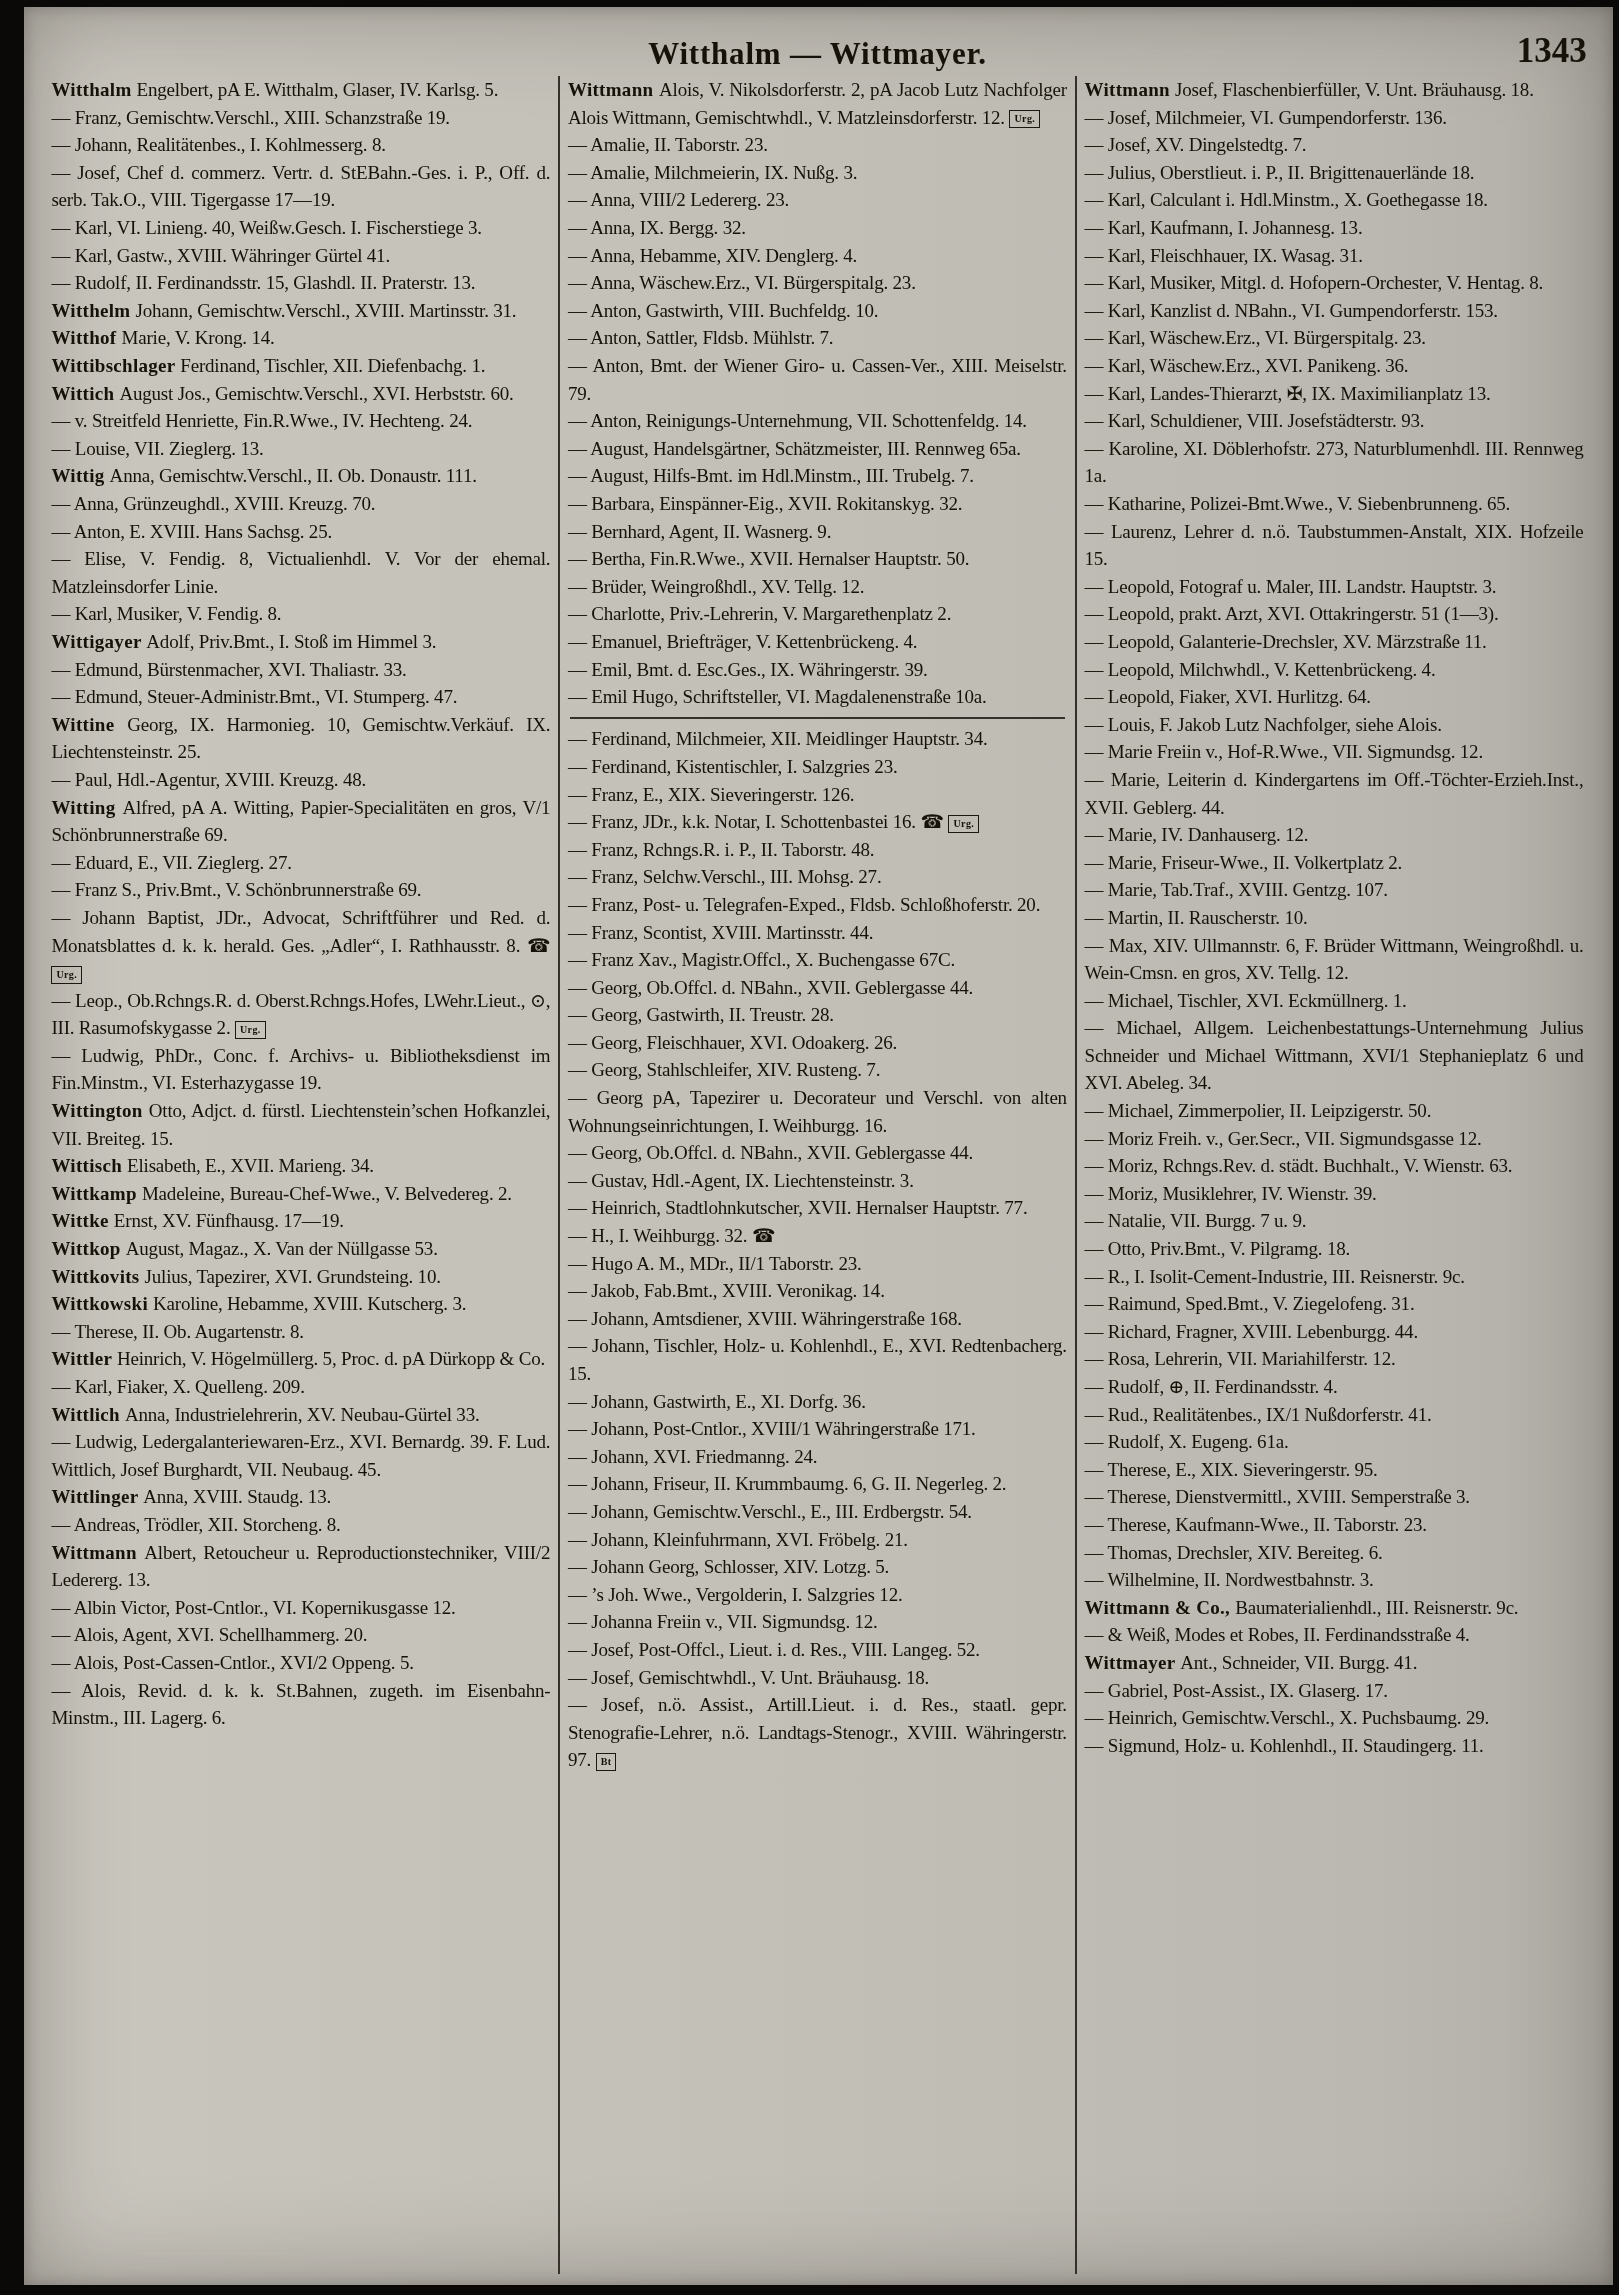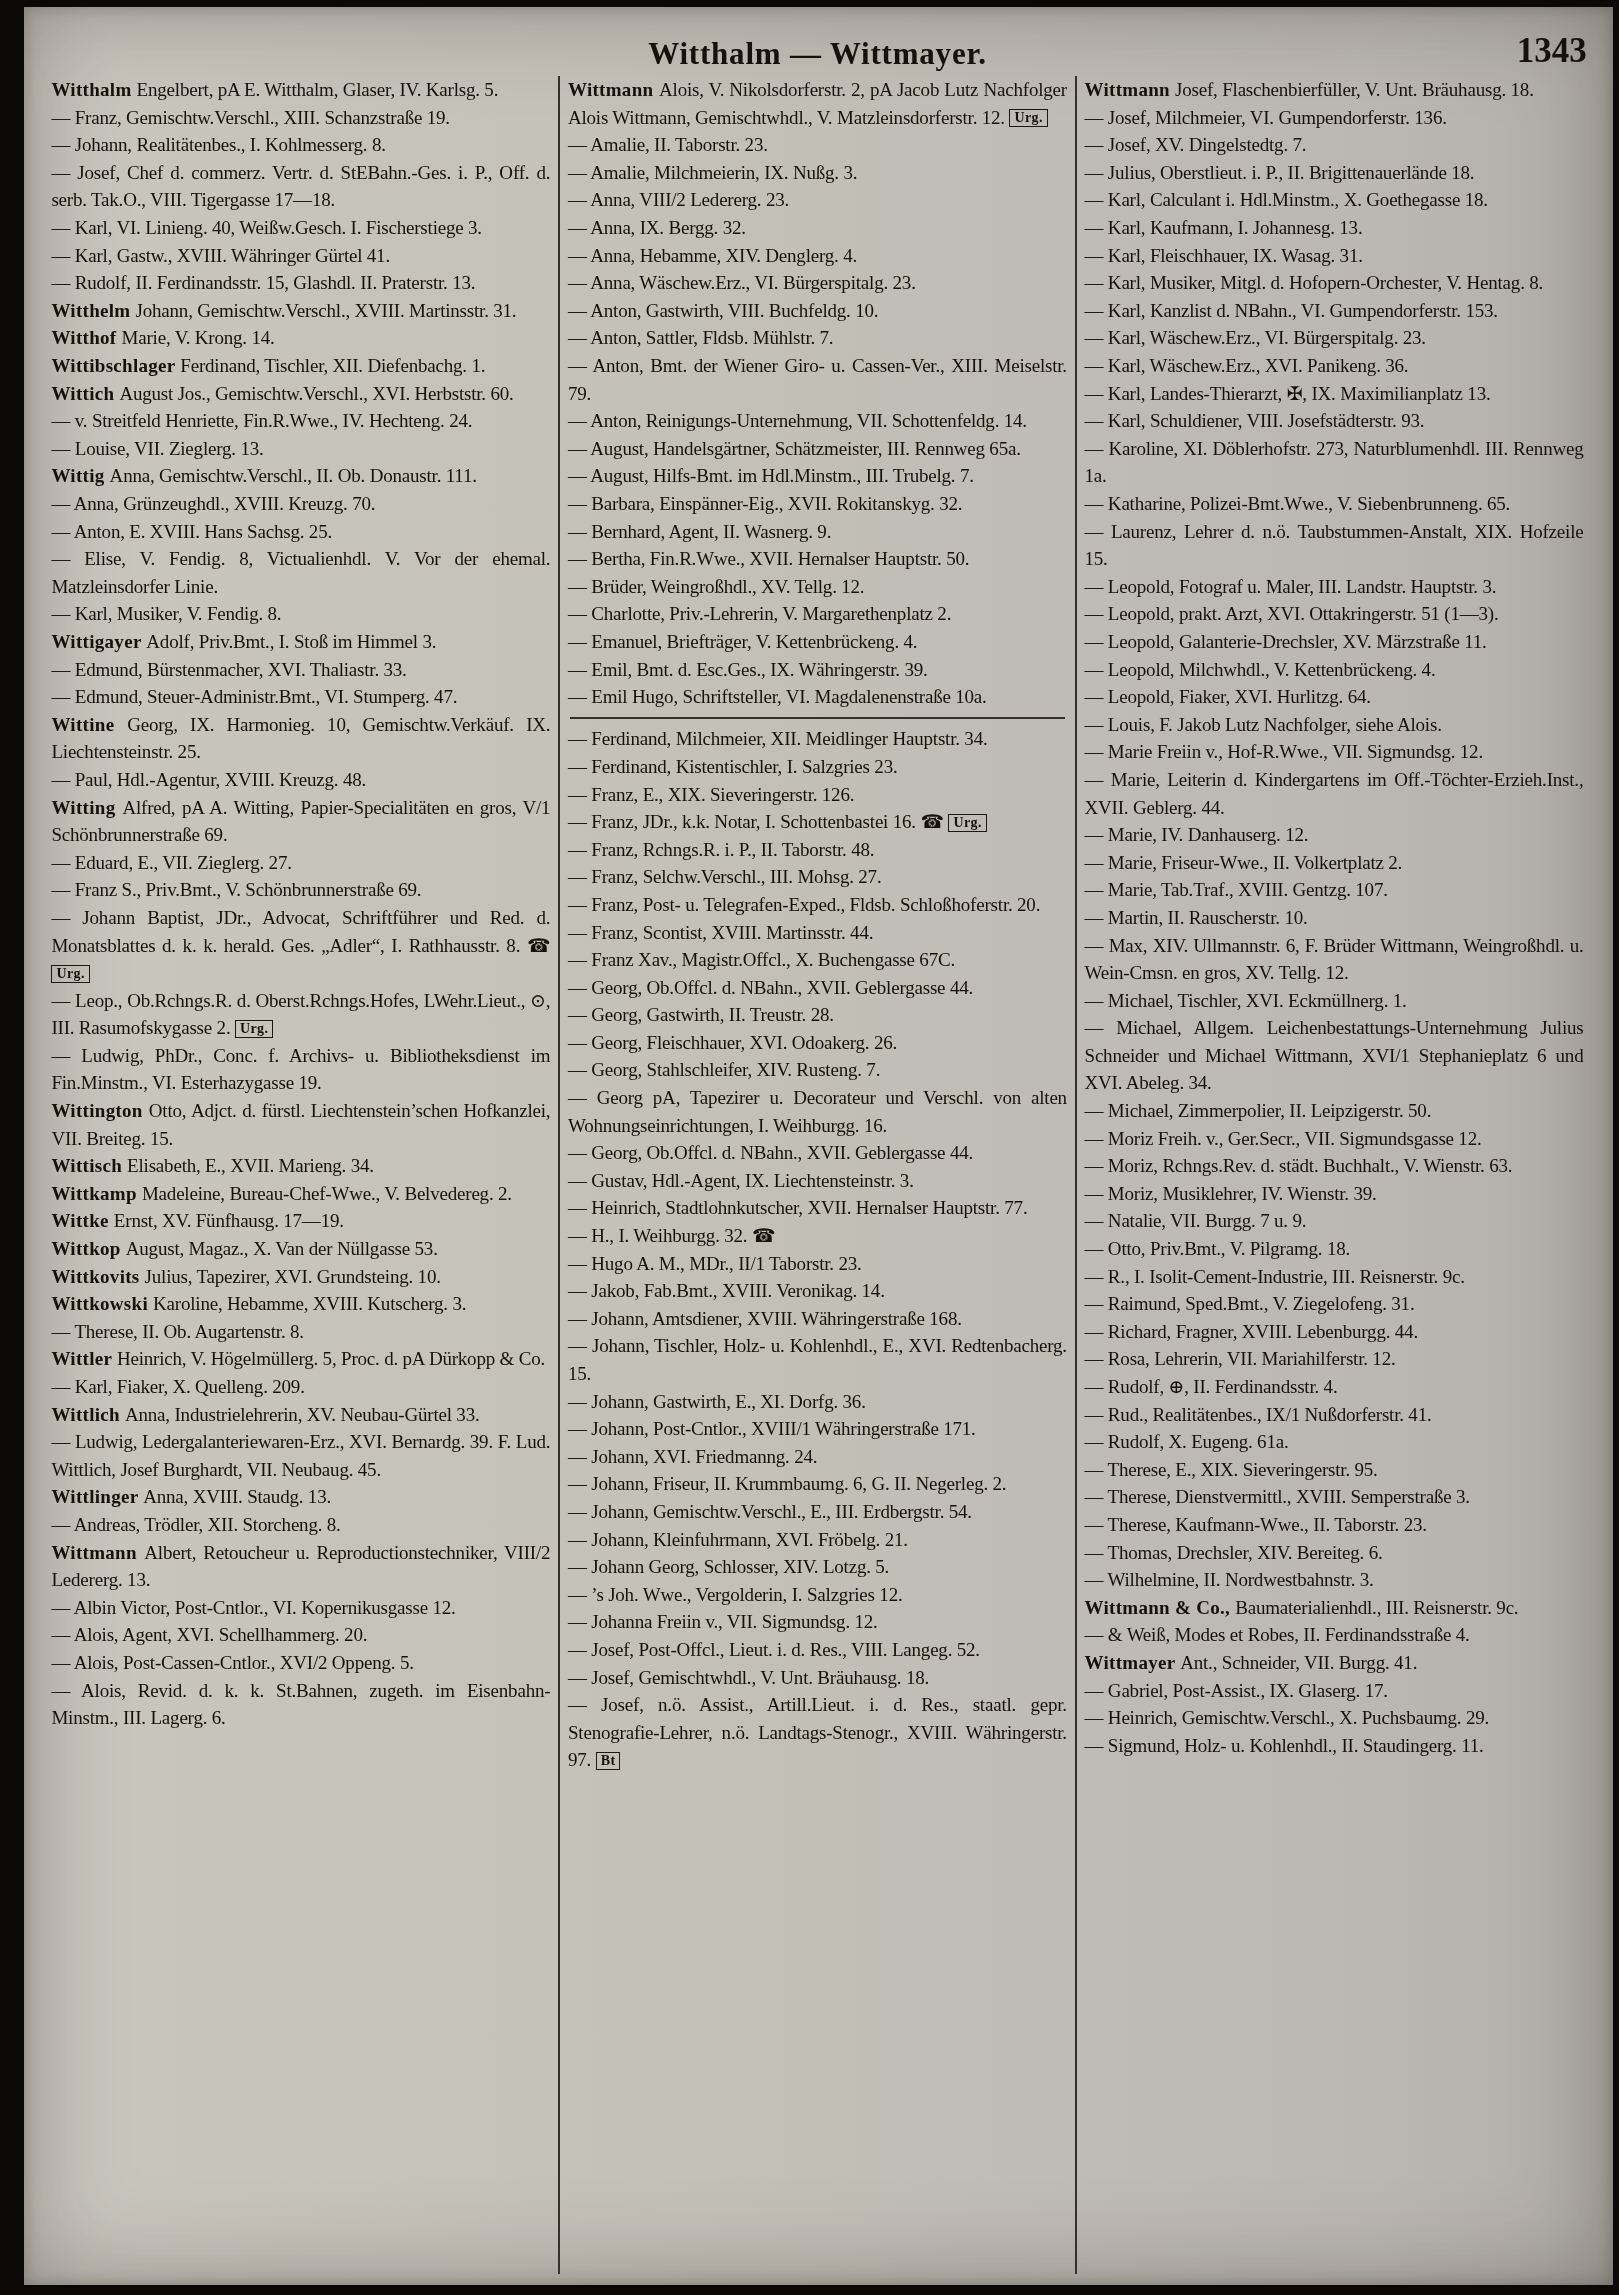--- a/index.html
+++ b/index.html
@@ -75,21 +75,21 @@
     letter-spacing: -0.2px;
   }
   .surname {
     font-weight: bold;
     letter-spacing: 0.3px;
     margin-top: 28px;
   }
   .boxtag {
     display: inline-block;
     border: 1.6px solid #1c1710;
-    font-size: 14px;
+    font-size: 10px;
     line-height: 15.3px;
     padding: 0 4px 0.8px 4px;
     vertical-align: 1.6px;
     font-weight: bold;
     letter-spacing: 0.4px;
   }
   .mid-rule {
     height: 1.6px;
     background: #35302a;
     margin: 6.5px 1.6px 6.5px 1.6px;
@@ -102,21 +102,21 @@
   <div class="inner">
     <div class="header">
       <div class="title">Witthalm — Wittmayer.</div>
       <div class="pagenum">1343</div>
     </div>
     <div class="columns">
       <div class="col">
           <p class="entry"><span class="surname">Witthalm </span>Engelbert, pA E. Witthalm, Glaser, IV. Karlsg. 5.</p>
           <p class="entry">— Franz, Gemischtw.Verschl., XIII. Schanzstraße 19.</p>
           <p class="entry">— Johann, Realitätenbes., I. Kohlmesserg. 8.</p>
-          <p class="entry">— Josef, Chef d. commerz. Vertr. d. StEBahn.-Ges. i. P., Off. d. serb. Tak.O., VIII. Tigergasse 17—18.</p>
+          <p class="entry">— Josef, Chef d. commerz. Vertr. d. StEBahn.-Ges. i. P., Off. d. serb. Tak.O., VIII. Tigergasse 17—19.</p>
           <p class="entry">— Karl, VI. Linieng. 40, Weißw.Gesch. I. Fischerstiege 3.</p>
           <p class="entry">— Karl, Gastw., XVIII. Währinger Gürtel 41.</p>
           <p class="entry">— Rudolf, II. Ferdinandsstr. 15, Glashdl. II. Praterstr. 13.</p>
           <p class="entry"><span class="surname">Witthelm </span>Johann, Gemischtw.Verschl., XVIII. Martinsstr. 31.</p>
           <p class="entry"><span class="surname">Witthof </span>Marie, V. Krong. 14.</p>
           <p class="entry"><span class="surname">Wittibschlager </span>Ferdinand, Tischler, XII. Diefenbachg. 1.</p>
           <p class="entry"><span class="surname">Wittich </span>August Jos., Gemischtw.Verschl., XVI. Herbststr. 60.</p>
           <p class="entry">— v. Streitfeld Henriette, Fin.R.Wwe., IV. Hechteng. 24.</p>
           <p class="entry">— Louise, VII. Zieglerg. 13.</p>
           <p class="entry"><span class="surname">Wittig </span>Anna, Gemischtw.Verschl., II. Ob. Donaustr. 111.</p>

